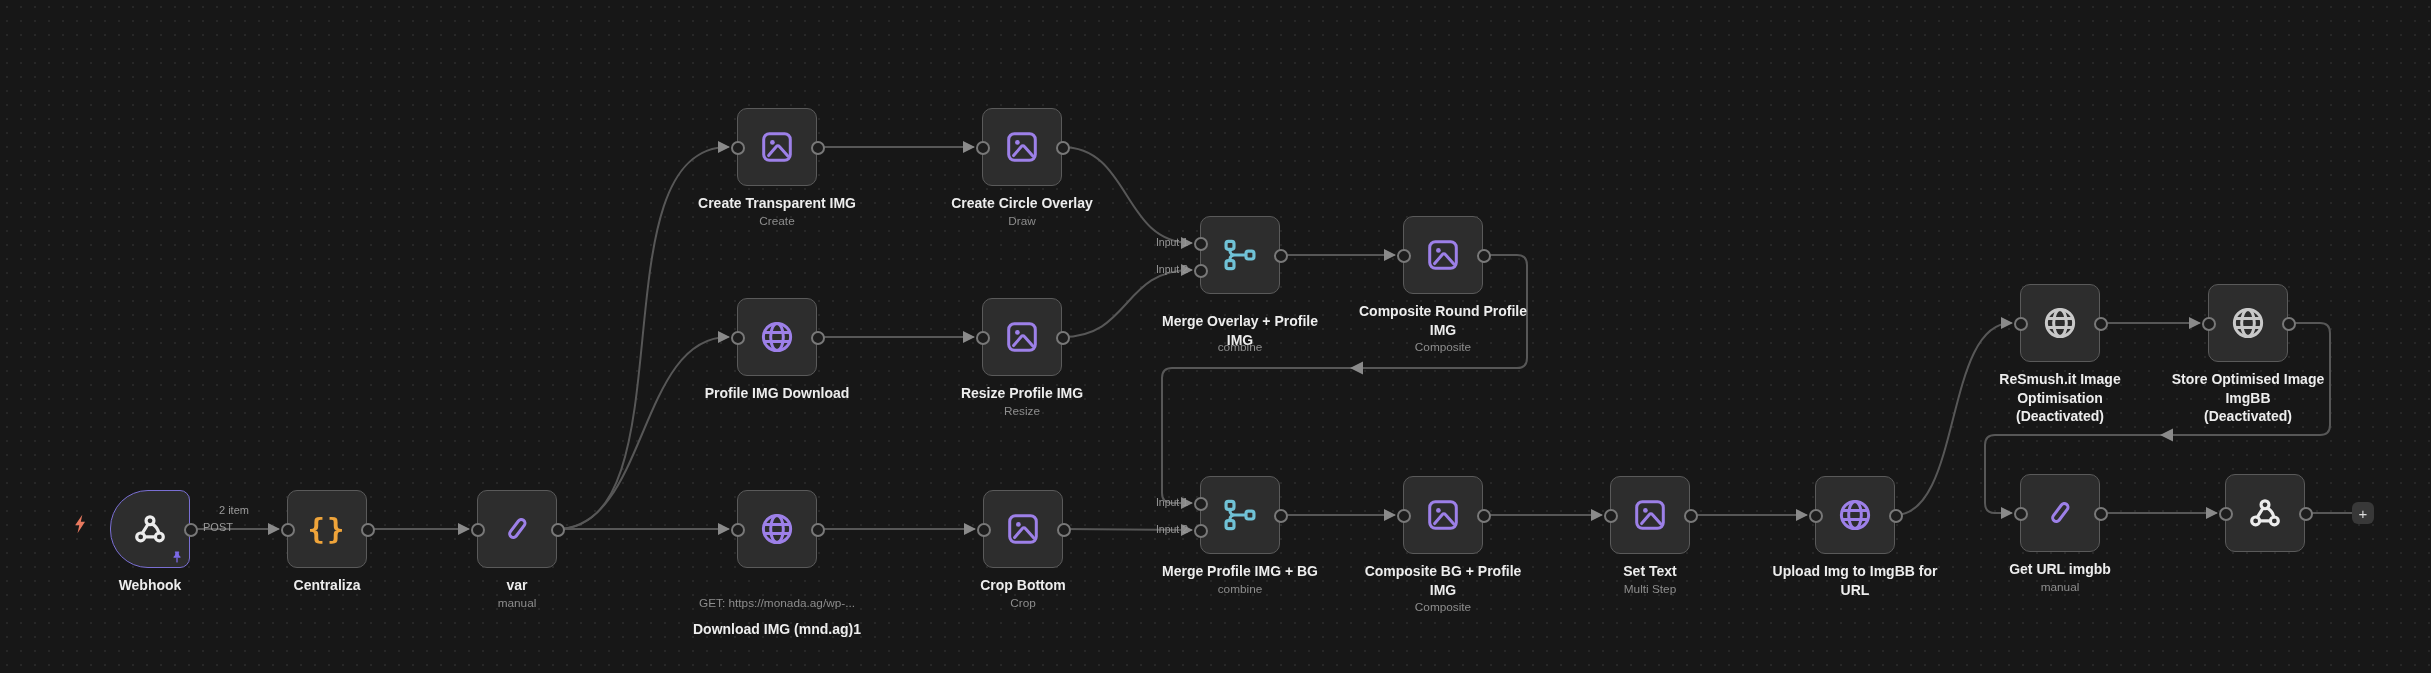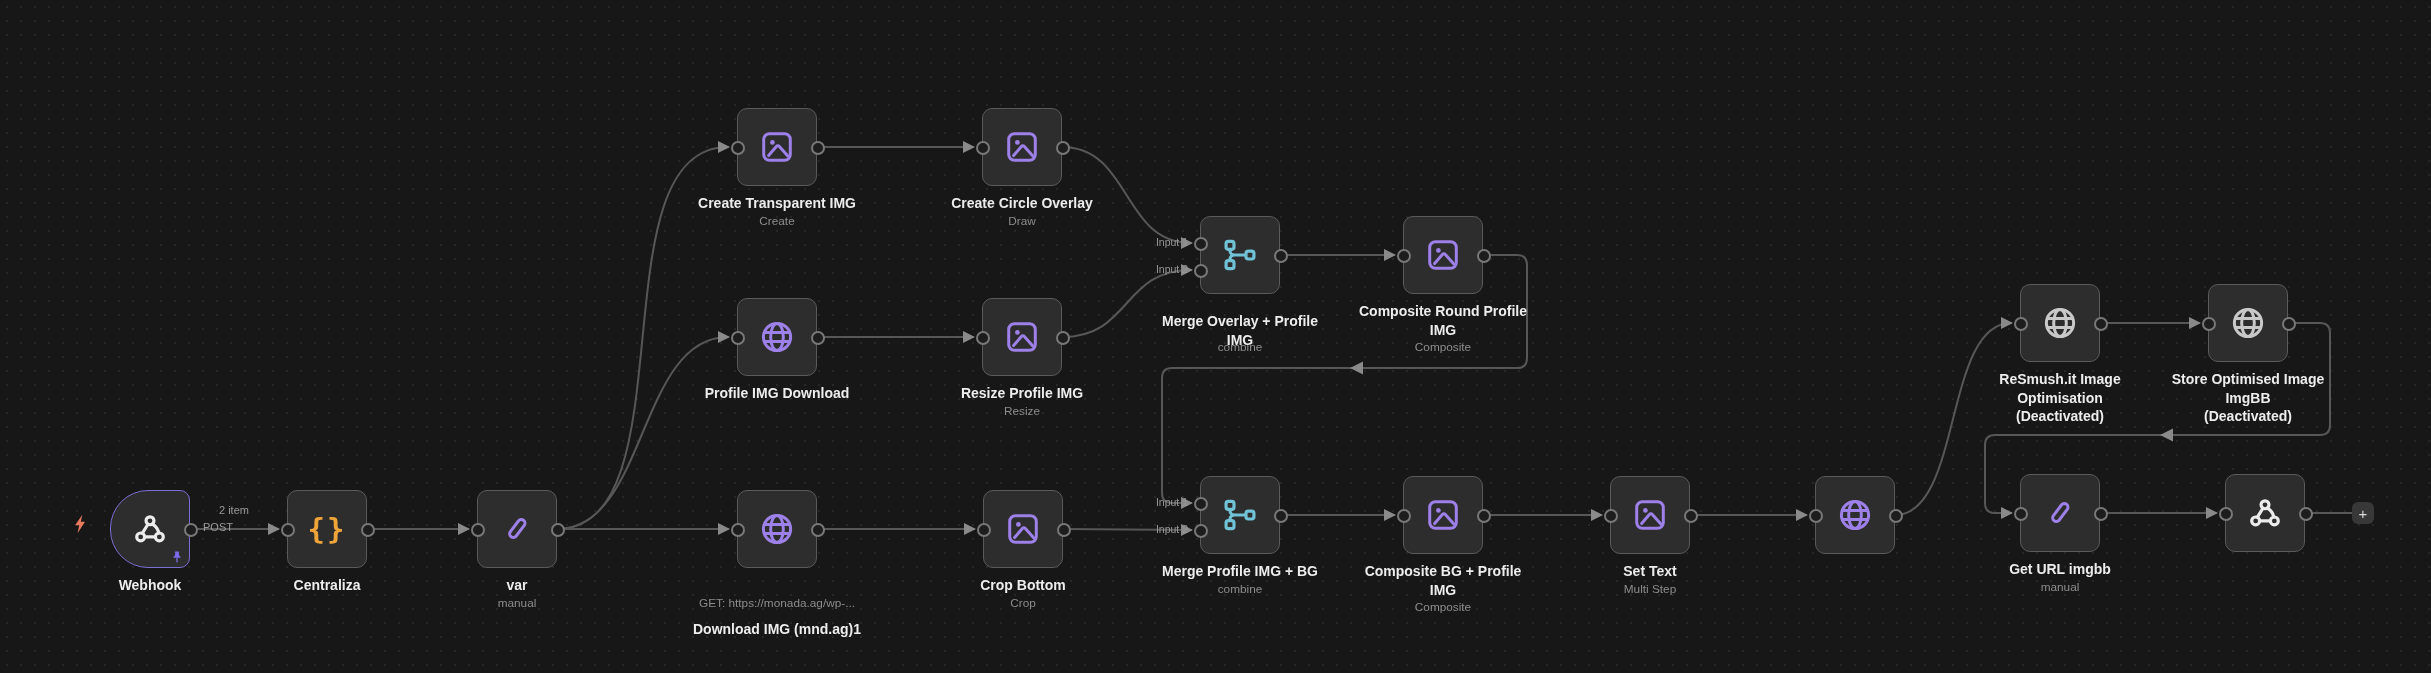--- a/index.html
+++ b/index.html
@@ -278,20 +278,22 @@
       <span class="icon" style="color: rgb(157, 128, 232);">
         <svg viewBox="0 0 24 24" fill="none" stroke="currentColor" stroke-width="1.9">
           <circle cx="12" cy="12" r="8.6"></circle>
           <ellipse cx="12" cy="12" rx="4" ry="8.6"></ellipse>
           <path d="M4 9.2h16M4 14.8h16"></path>
         </svg>
       </span>
       <span class="port" style="left: 73px; top: 32px;"></span>
       <span class="port" style="left: -7px; top: 32px;"></span>
     </div>
+    <div class="nlabel" style="left: 1745px; top: 562px;">Upload Img to ImgBB for
+URL</div>
     <div class="node" style="left: 2020px; top: 284px;">
       <span class="icon" style="color: rgb(201, 201, 201);">
         <svg viewBox="0 0 24 24" fill="none" stroke="currentColor" stroke-width="1.9">
           <circle cx="12" cy="12" r="8.6"></circle>
           <ellipse cx="12" cy="12" rx="4" ry="8.6"></ellipse>
           <path d="M4 9.2h16M4 14.8h16"></path>
         </svg>
       </span>
       <span class="port" style="left: 73px; top: 32px;"></span>
       <span class="port" style="left: -7px; top: 32px;"></span>

